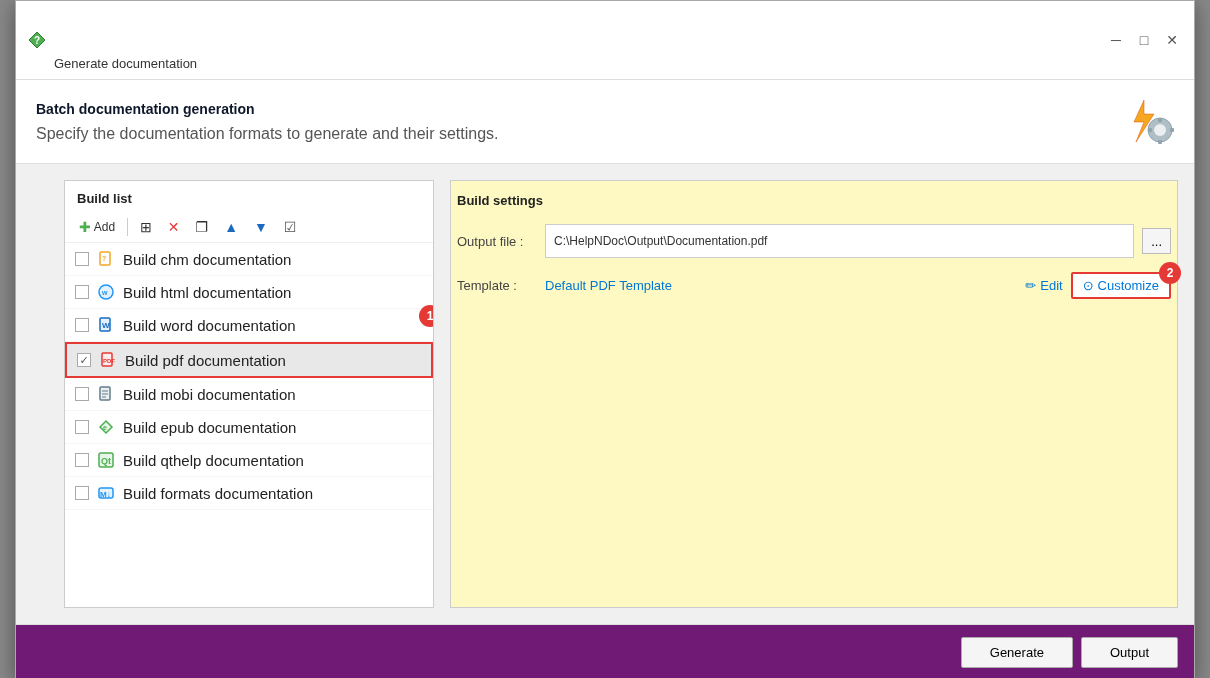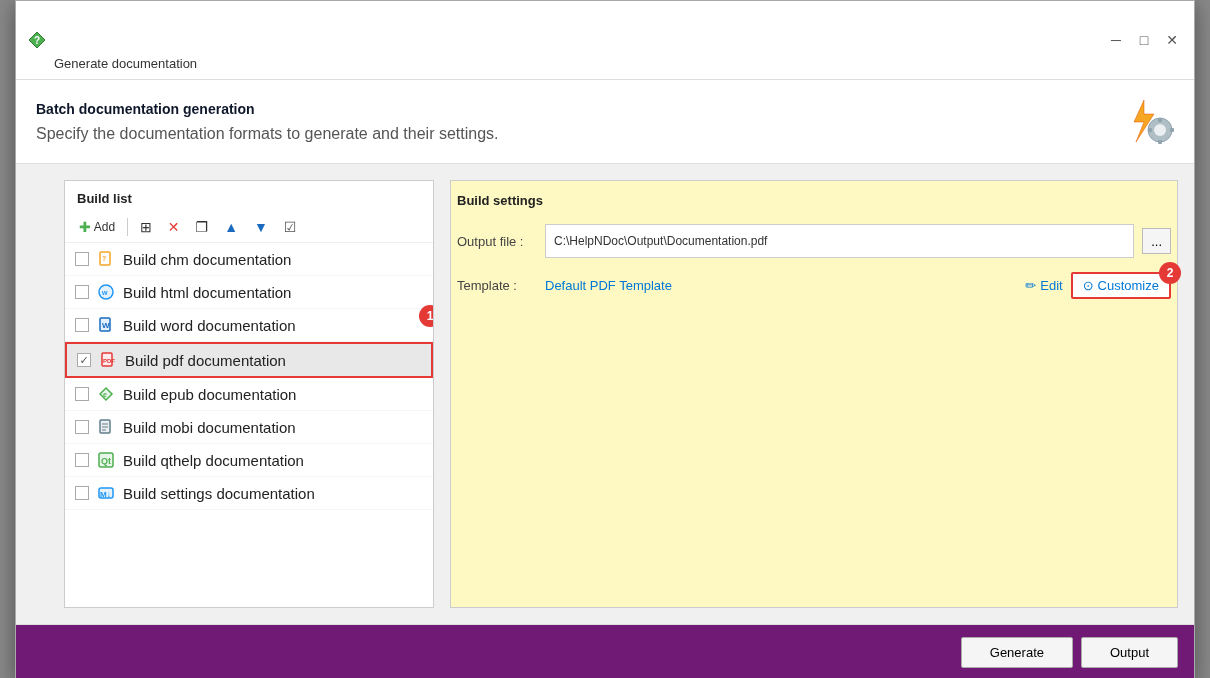--- a/index.html
+++ b/index.html
@@ -406,62 +406,62 @@
             <svg width="16" height="16" viewBox="0 0 16 16">
               <rect x="2" y="1" width="10" height="13" rx="1" fill="#ffebee" stroke="#e53935" stroke-width="1.5"></rect>
               <text x="3" y="11" fill="#e53935" font-size="6" font-weight="bold">PDF</text>
             </svg>
           </div>
           <span class="item-label">Build pdf documentation</span>
         </div>
 
         <div class="list-item">
           <div class="checkbox"></div>
-          <div class="item-icon icon-epub">
-            <svg width="16" height="16" viewBox="0 0 16 16">
-              <polygon points="8,2 14,8 8,14 2,8" fill="#e8f5e9" stroke="#4caf50" stroke-width="1.5"></polygon>
-              <text x="5" y="11" fill="#4caf50" font-size="7" font-weight="bold">e</text>
-            </svg>
-          </div>
-          <span class="item-label">Build epub documentation</span>
-        </div>
-
-        <div class="list-item">
-          <div class="checkbox"></div>
           <div class="item-icon icon-mobi">
             <svg width="16" height="16" viewBox="0 0 16 16">
               <rect x="2" y="1" width="10" height="13" rx="1" fill="#eceff1" stroke="#607d8b" stroke-width="1.5"></rect>
               <line x1="4" y1="5" x2="10" y2="5" stroke="#607d8b" stroke-width="1"></line>
               <line x1="4" y1="8" x2="10" y2="8" stroke="#607d8b" stroke-width="1"></line>
               <line x1="4" y1="11" x2="8" y2="11" stroke="#607d8b" stroke-width="1"></line>
             </svg>
           </div>
           <span class="item-label">Build mobi documentation</span>
         </div>
 
         <div class="list-item">
           <div class="checkbox"></div>
+          <div class="item-icon icon-epub">
+            <svg width="16" height="16" viewBox="0 0 16 16">
+              <polygon points="8,2 14,8 8,14 2,8" fill="#e8f5e9" stroke="#4caf50" stroke-width="1.5"></polygon>
+              <text x="5" y="11" fill="#4caf50" font-size="7" font-weight="bold">e</text>
+            </svg>
+          </div>
+          <span class="item-label">Build epub documentation</span>
+        </div>
+
+        <div class="list-item">
+          <div class="checkbox"></div>
           <div class="item-icon icon-qt">
             <svg width="16" height="16" viewBox="0 0 16 16">
               <rect x="1" y="1" width="14" height="14" rx="2" fill="#e8f5e9" stroke="#4caf50" stroke-width="1.5"></rect>
               <text x="3" y="12" fill="#4caf50" font-size="9" font-weight="bold">Qt</text>
             </svg>
           </div>
           <span class="item-label">Build qthelp documentation</span>
         </div>
 
         <div class="list-item">
           <div class="checkbox"></div>
           <div class="item-icon icon-md">
             <svg width="16" height="16" viewBox="0 0 16 16">
               <rect x="1" y="3" width="14" height="10" rx="2" fill="#e3f2fd" stroke="#2196f3" stroke-width="1.5"></rect>
               <text x="2" y="12" fill="#2196f3" font-size="8" font-weight="bold">M↓</text>
             </svg>
           </div>
-          <span class="item-label">Build settings documentation</span>
+          <span class="item-label">Build formats documentation</span>
         </div>
 
       </div>
     </div>
 
     <div class="build-settings-panel">
       <div class="settings-header">Build settings</div>
 
       <div class="settings-row">
         <span class="settings-label">Output file :</span>

